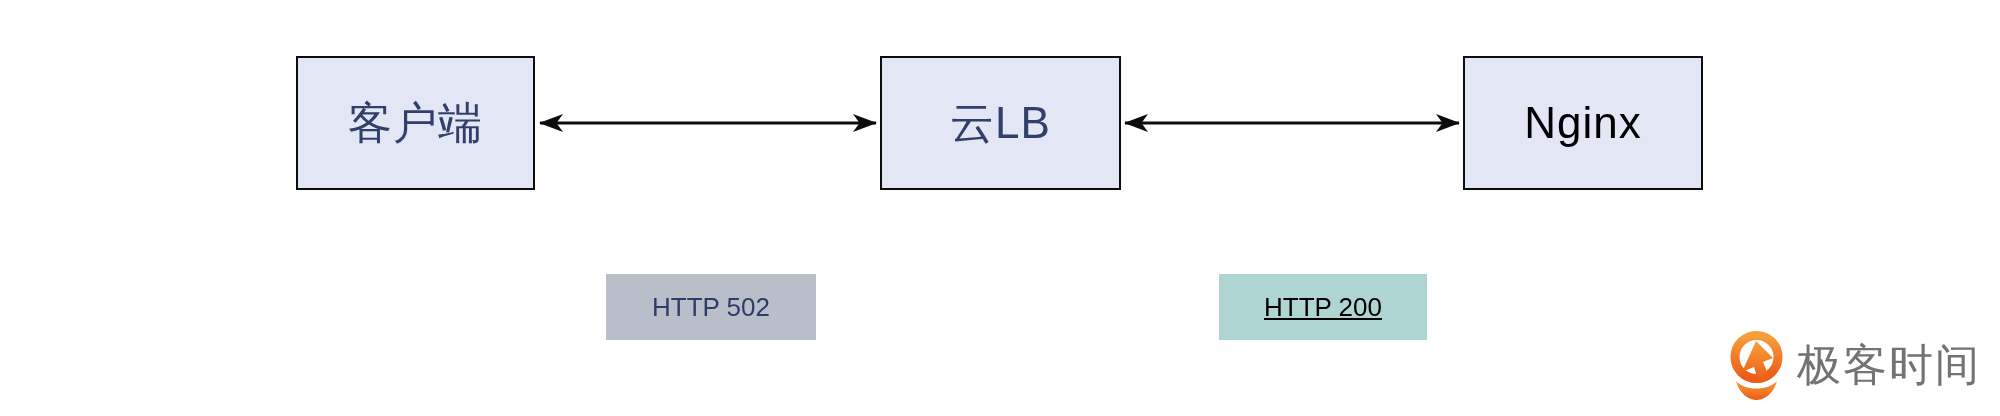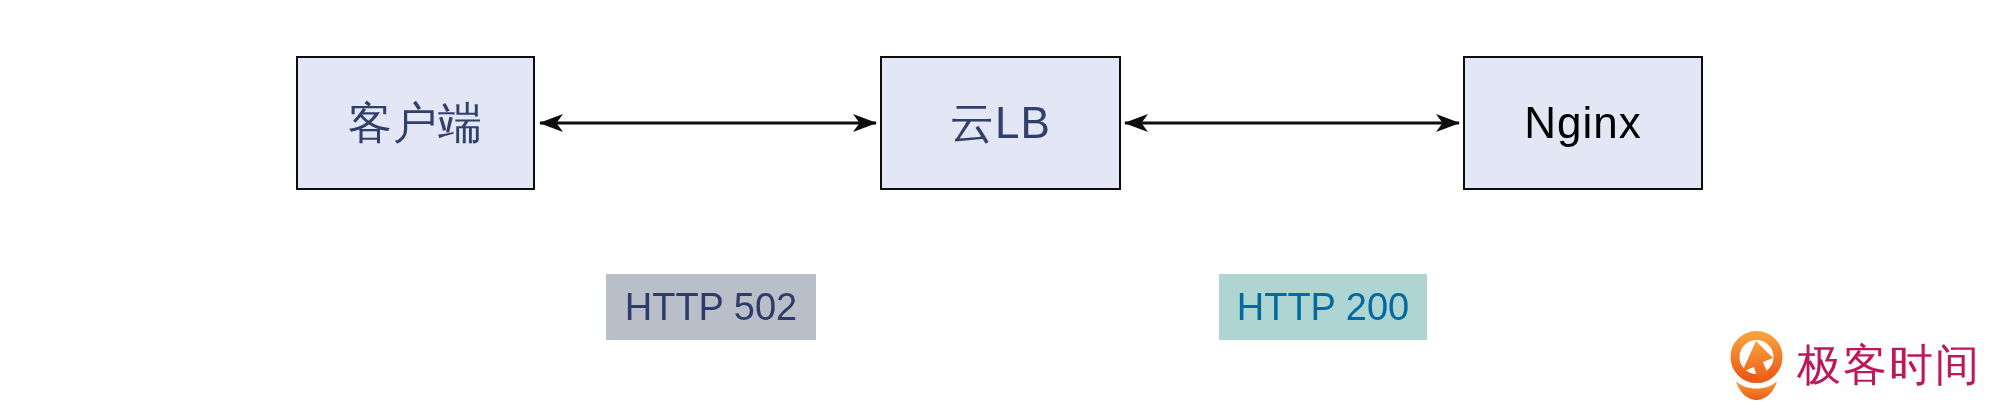--- a/index.html
+++ b/index.html
@@ -39,21 +39,21 @@
   }
   #node-client { left: 296px; top: 56px; width: 239px; height: 134px; }
   #node-cloud-lb { left: 880px; top: 56px; width: 241px; height: 134px; }
   #node-nginx { left: 1463px; top: 56px; width: 240px; height: 134px; }
 
   .status-label {
     position: absolute;
     display: flex;
     align-items: center;
     justify-content: center;
-    font-size: 38px;
+    font-size: 26px;
     font-weight: 400;
     white-space: nowrap;
   }
   #label-502 { left: 606px; top: 274px; width: 210px; height: 66px; }
   #label-200 { left: 1219px; top: 274px; width: 208px; height: 66px; }
 
   .logo {
     position: absolute;
     left: 1728px;
     top: 330px;
@@ -95,30 +95,30 @@
   <div class="node" id="node-cloud-lb" style="background-color: rgb(226, 230, 245); border-color: rgb(13, 13, 13);">
     <span class="node-label" style="color: rgb(49, 64, 107);">云LB</span>
   </div>
 
   <div class="node" id="node-nginx" style="background-color: rgb(226, 230, 245); border-color: rgb(13, 13, 13);">
     <span class="node-label" style="color: #000000;">Nginx</span>
   </div>
 
   <div class="status-label" id="label-502" style="background-color: rgb(185, 191, 201); color: rgb(45, 60, 104);">HTTP 502</div>
 
-  <div class="status-label" id="label-200" style="background-color: rgb(174, 213, 209); color: #0369a1;">HTTP 200</div>
+  <div class="status-label" id="label-200" style="background-color: rgb(174, 213, 209); color: #000000; text-decoration: underline;">HTTP 200</div>
 
   <div class="logo">
     <svg class="logo-icon" viewBox="0 0 57 70" xmlns="http://www.w3.org/2000/svg">
       <defs>
         <linearGradient id="og" x1="0" y1="0" x2="0" y2="1">
           <stop offset="0" stop-color="#f89f3b"></stop>
           <stop offset="1" stop-color="#eb5a16"></stop>
         </linearGradient>
       </defs>
       <circle cx="28.5" cy="27" r="21.5" fill="none" stroke="url(#og)" stroke-width="9"></circle>
       <polygon points="28,11 14,42 26,37 31,53 42,49 35,32 45,28" fill="url(#og)"></polygon>
       <path d="M8,51 C17,61 40,61 49,51 C45,66 34,70 28.5,70 C23,70 12,66 8,51 Z" fill="url(#og)"></path>
     </svg>
-    <span class="logo-text" style="color: #be185d;">极客时间</span>
+    <span class="logo-text" style="color: #737373;">极客时间</span>
   </div>
 
 </div>
 
 </body></html>

